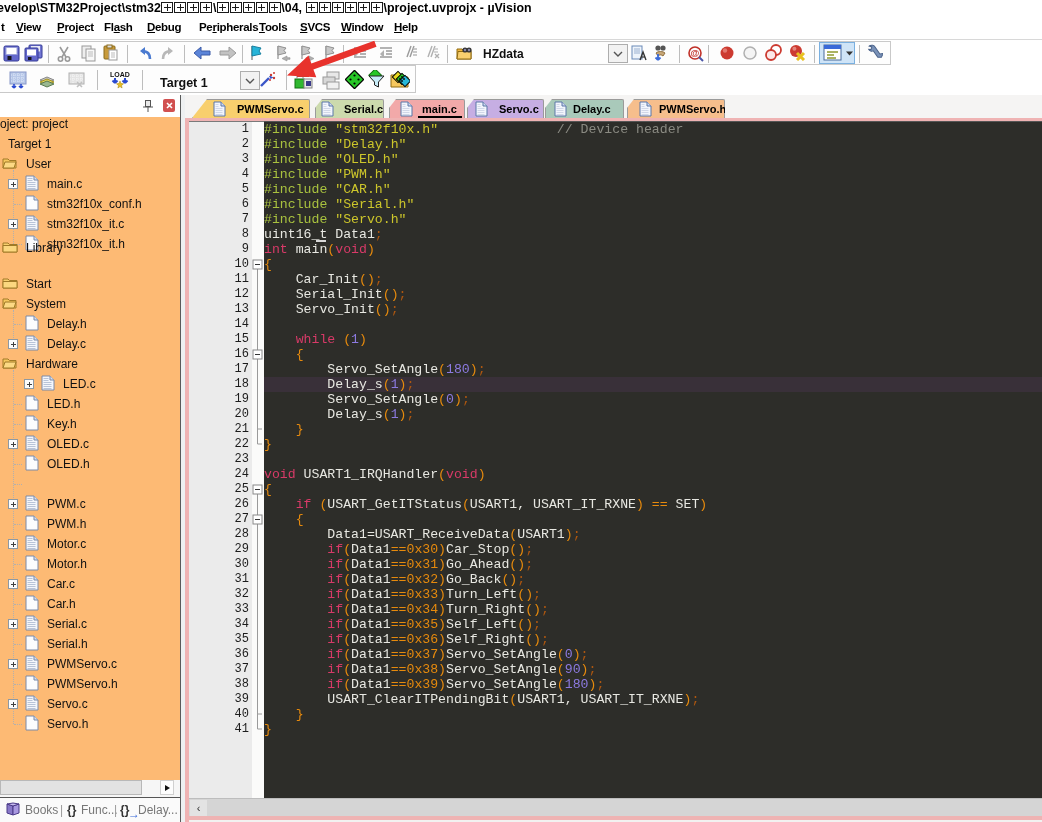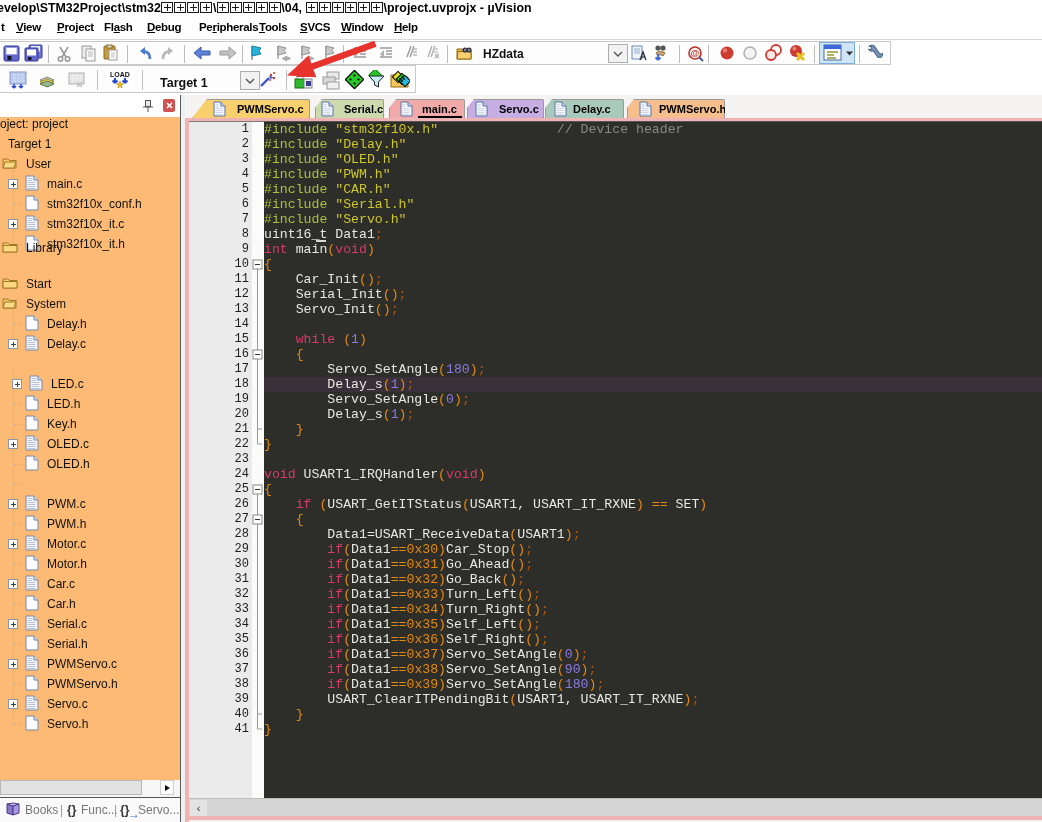--- a/index.html
+++ b/index.html
@@ -429,21 +429,27 @@
         </svg>
 <span class="lbl" style="left:26px">System</span>
 </div>
 <div class="trow" style="left:0;top:239px;width:180px">
 <div class="exp" style="left:8px"></div>
 <svg class="ti" style="left:24px">
           <use href="#fileC"></use>
         </svg>
 <span class="lbl" style="left:47px">Delay.c</span>
 </div>
-<div class="trow" style="left:4px;top:279px;width:180px">
+<div class="trow" style="left:0;top:259px;width:180px">
+<svg class="ti" style="left:2px">
+          <use href="#fopen"></use>
+        </svg>
+<span class="lbl" style="left:26px">Hardware</span>
+</div>
+<div class="trow" style="left:16px;top:279px;width:180px">
 <div class="exp" style="left:8px"></div>
 <svg class="ti" style="left:24px">
           <use href="#fileC"></use>
         </svg>
 <span class="lbl" style="left:47px">LED.c</span>
 </div>
 <div class="trow" style="left:0;top:299px;width:180px">
 <svg class="ti" style="left:24px">
           <use href="#fileH"></use>
         </svg>
@@ -558,21 +564,21 @@
         <path d="M2 3l6 2v9l-6-2z" fill="#8878c8" stroke="#4a3a88"></path>
         <path d="M14 3l-6 2v9l6-2z" fill="#a898e0" stroke="#4a3a88"></path>
         <path d="M2 3l6-1 6 1-6 2z" fill="#c8bcf0" stroke="#4a3a88"></path>
       </svg>
     <span class="abs" style="left:25px;top:5px">Books</span>
     <span class="abs" style="left:60px;top:5px;color:#999">|</span>
     <span class="abs" style="left:67px;top:5px;color:#333;font-weight:700">{}</span>
     <span class="abs" style="left:81px;top:5px">Func...</span>
     <span class="abs" style="left:114px;top:5px;color:#999">|</span>
     <span class="abs" style="left:120px;top:5px;color:#333;font-weight:700">{}<span style="position:absolute;left:8px;top:4px;color:#3a6ad8">→</span></span>
-    <span class="abs" style="left:138px;top:5px">Servo...</span>
+    <span class="abs" style="left:138px;top:5px">Delay...</span>
   </div>
 </div>
 <div id="splitter"></div>
 <div id="editor">
   <div id="tabbar">
       <div class="tab" style="left:7px;width:118px;background:#f8cf6d;clip-path:polygon(15px 0,100% 0,100% 100%,0 100%);">
         <svg style="left:20px" width="13" height="16" viewBox="0 0 13 16">
           <path d="M1 1h7l4 4v10H1z" fill="#f2f5fc" stroke="#5a77a8"></path>
           <path d="M8 1v4h4" fill="#cfd9ee" stroke="#5a77a8"></path>
           <path d="M2.5 3.5h3M2.5 5.5h3M2.5 7.5h7M2.5 9.5h7M2.5 11.5h7M2.5 13.5h7" stroke="#c6cfe2" stroke-width="0.8"></path>

